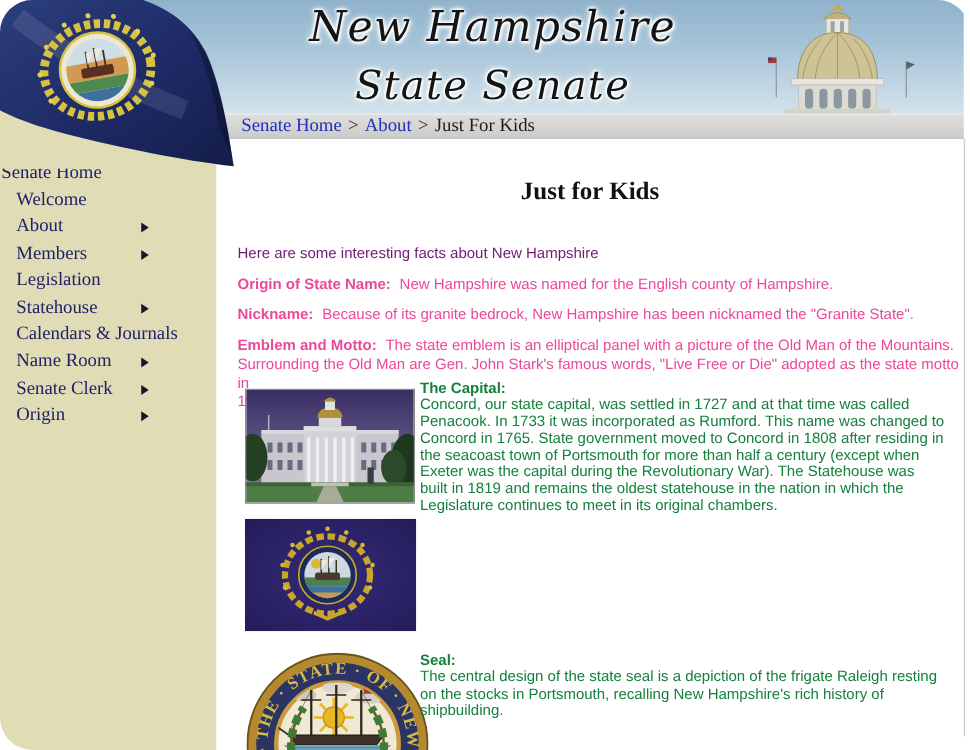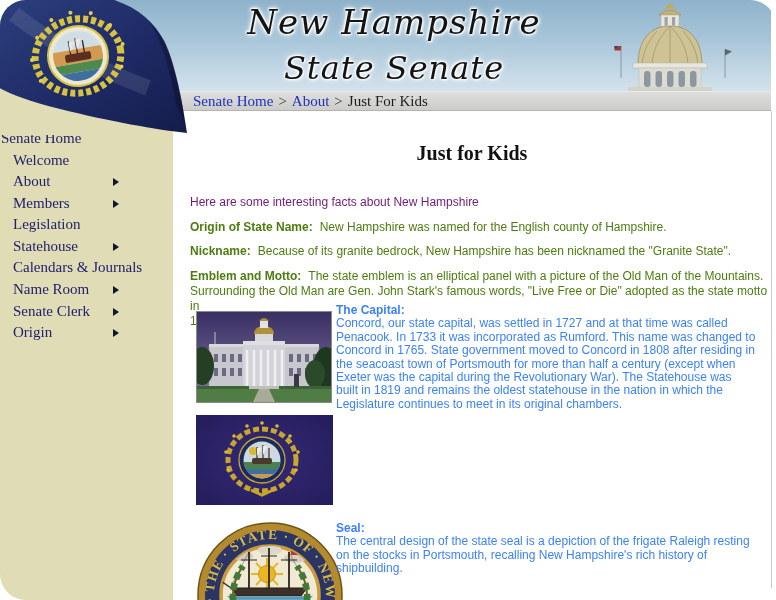--- a/index.html
+++ b/index.html
@@ -30,26 +30,26 @@
             font-family:"Liberation Serif",serif;font-size:15px;color:#21216b;cursor:pointer;}
   .nav-item .lbl{position:absolute;left:13px;top:0;white-space:nowrap;}
   .nav-item.noindent .lbl{left:1px;}
   .arrow{position:absolute;left:113px;top:5px;width:0;height:0;
          border-left:6px solid #15152e;border-top:4px solid transparent;border-bottom:4px solid transparent;}
   
   .right-line{position:absolute;left:771px;top:111px;width:1px;height:489px;background:#c9c9c9;}
   .page-title{position:absolute;left:173px;top:142px;width:598px;text-align:center;
               font-family:"Liberation Serif",serif;font-weight:bold;font-size:20px;color:#111;}
   .intro{position:absolute;left:190px;top:183px;width:580px;font-size:12px;color:#701a75;}
-  .fact{position:absolute;left:190px;width:580px;font-size:12px;line-height:15px;color:#4d7c0f;}
+  .fact{position:absolute;left:190px;width:580px;font-size:12px;line-height:15px;color:#ec4899;}
   .fact b{margin-right:7px;}
   .fact .fact-text{white-space:pre-line;}
   .sec-img{position:absolute;left:196px;border:1px solid #8a8a8a;}
   .sec-img.noborder{border:none;}
-  .sec-text{position:absolute;left:336px;width:430px;font-size:12px;line-height:13.4px;color:#3b82f6;}
+  .sec-text{position:absolute;left:336px;width:430px;font-size:12px;line-height:13.4px;color:#15803d;}
   .sec-h{font-weight:bold;}
   .sec-body{white-space:pre-line;}
   svg{display:block;}
 </style>
 </head>
 <body>
 
 <div class="page">
 
   <div class="header">

